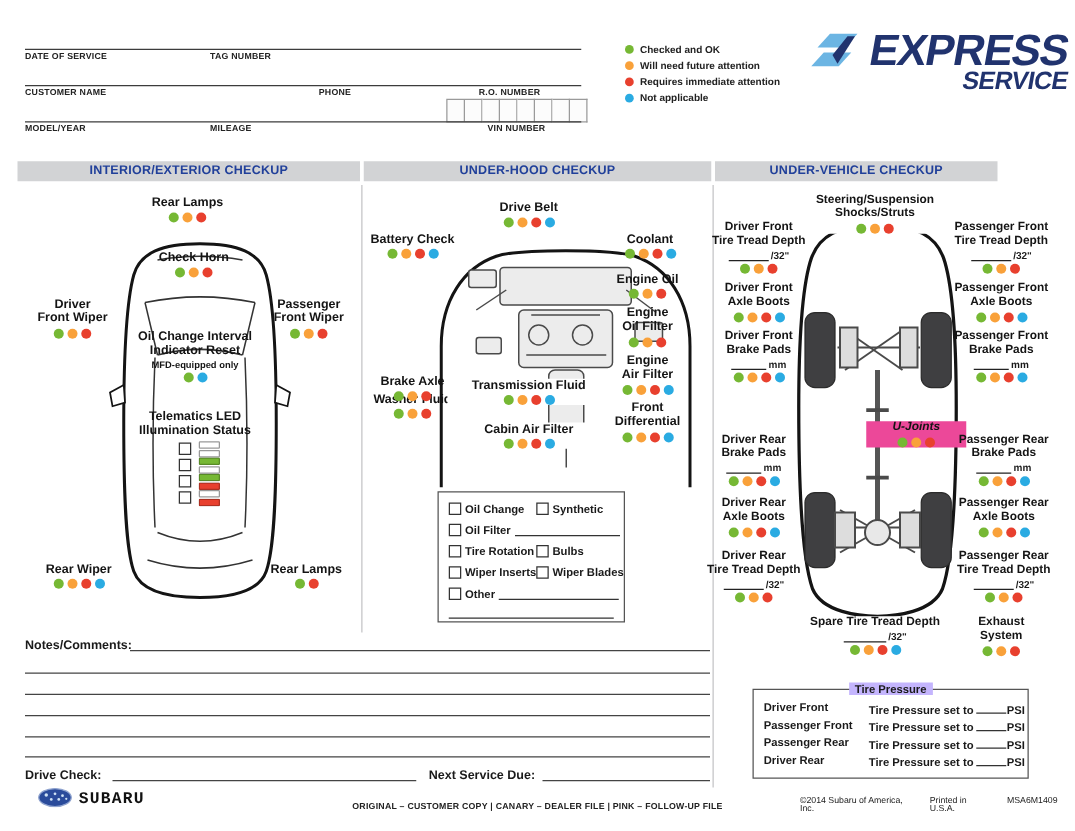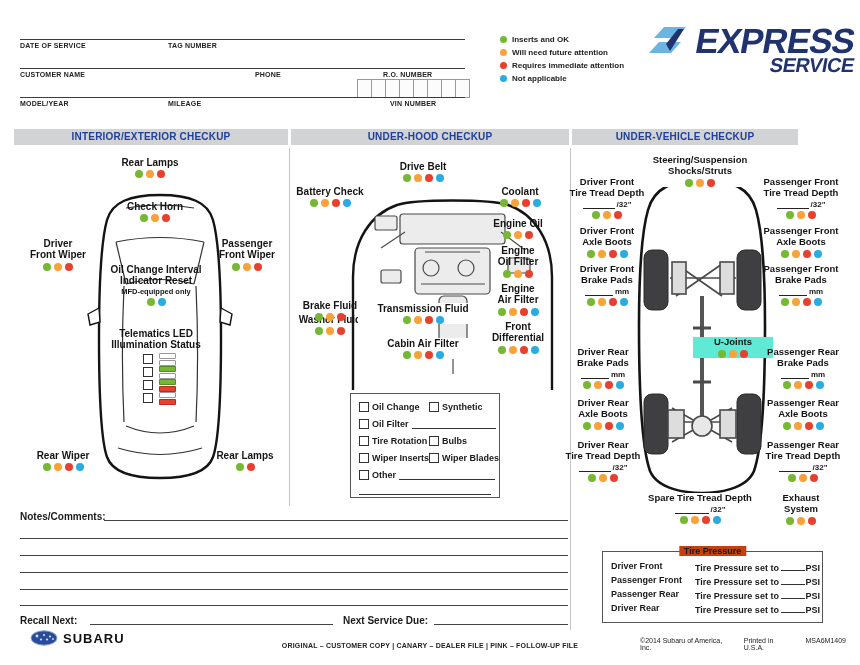--- a/index.html
+++ b/index.html
@@ -35,29 +35,29 @@
   .cb{display:inline-block;width:8px;height:8px;border:1px solid #333;background:#fff;}
   .ledstack{display:inline-flex;flex-direction:column;gap:1px;}
   .led{width:15px;height:4px;border:1px solid #999;border-radius:1px;}
   .led:not(.led-off){border-color:rgba(0,0,0,.25);}
   
   .svcbox{position:absolute;border:1px solid #555;background:#fff;}
   .svc-item{position:absolute;display:flex;align-items:center;gap:3px;font-size:9px;font-weight:600;}
   .wline{display:inline-block;border-bottom:1px solid #333;height:9px;}
   
   .tpbox{position:absolute;border:1px solid #555;background:#fff;}
-  .tptitle{position:absolute;top:-6px;left:50%;transform:translateX(-50%);background:#c2410c;
+  .tptitle{position:absolute;top:-6px;left:50%;transform:translateX(-50%);background:#c4b5fd;
            padding:0 5px;font-size:9px;font-weight:700;white-space:nowrap;}
   .tprow{position:absolute;font-size:9px;font-weight:600;white-space:nowrap;}
   
   .boldlab{position:absolute;font-size:10px;font-weight:700;}
   .footer-copy{font-size:7px;font-weight:700;color:#222;letter-spacing:.2px;}
   .footer-right{position:absolute;display:flex;gap:12px;font-size:7px;color:#222;}
   .subaru-wrap{position:absolute;display:flex;align-items:center;gap:5px;}
-  .subaru-text{font-size:13px;font-weight:800;letter-spacing:1px;color:#111;}
+  .subaru-text{font-size:13px;font-weight:800;letter-spacing:1px;color:#111;font-family:Liberation Mono, monospace;}
   .vinrow{position:absolute;display:flex;}
   .vin-cell{width:13px;height:17px;border:1px solid #9a9a9a;border-left:none;background:#fcfcfc;}
   .vin-cell:first-child{border-left:1px solid #9a9a9a;}
   svg{display:block;}
 </style>
 </head>
 <body>
 
 <div class="page">
 
@@ -81,21 +81,21 @@
       <span class="vin-cell"></span>
     </div>
 
   <div class="hline" style="left:20px;top:97px;width:445px;"></div>
   <div class="flabel" style="left:20px;top:100px;">MODEL/YEAR</div>
   <div class="flabel" style="left:168px;top:100px;">MILEAGE</div>
   <div class="flabel" style="left:390px;top:100px;">VIN NUMBER</div>
 
   <div class="legend-item" style="left:500px;top:35px;">
     <span class="legend-dot" style="background: rgb(118, 184, 52);"></span>
-    <span class="legend-text">Inserts and OK</span>
+    <span class="legend-text">Checked and OK</span>
   </div>
   <div class="legend-item" style="left:500px;top:48px;">
     <span class="legend-dot" style="background: rgb(249, 161, 58);"></span>
     <span class="legend-text">Will need future attention</span>
   </div>
   <div class="legend-item" style="left:500px;top:61px;">
     <span class="legend-dot" style="background: rgb(232, 64, 46);"></span>
     <span class="legend-text">Requires immediate attention</span>
   </div>
   <div class="legend-item" style="left:500px;top:74px;">
@@ -289,21 +289,21 @@
   <div class="item" style="left:280px;top:266px;width:100px;margin-top:48px;">
     <div class="lbl">Washer Fluid</div>
     <div class="dots">
         <span class="dot" style="background: rgb(118, 184, 52);"></span>
         <span class="dot" style="background: rgb(249, 161, 58);"></span>
         <span class="dot" style="background: rgb(232, 64, 46);"></span>
       </div>
   </div>
 
   <div class="item" style="left:280px;top:300px;width:100px;">
-    <div class="lbl">Brake Fluid</div>
+    <div class="lbl">Brake Axle</div>
     <div class="dots">
         <span class="dot" style="background: rgb(118, 184, 52);"></span>
         <span class="dot" style="background: rgb(249, 161, 58);"></span>
         <span class="dot" style="background: rgb(232, 64, 46);"></span>
       </div>
   </div>
 
   <div class="item" style="left:475px;top:186px;width:90px;">
     <div class="lbl">Coolant</div>
     <div class="dots">
@@ -524,21 +524,21 @@
         <span class="bsuffix">mm</span>
       </div>
     <div class="dots">
         <span class="dot" style="background: rgb(118, 184, 52);"></span>
         <span class="dot" style="background: rgb(249, 161, 58);"></span>
         <span class="dot" style="background: rgb(232, 64, 46);"></span>
         <span class="dot" style="background: rgb(42, 171, 226);"></span>
       </div>
   </div>
 
-  <div class="item" style="left:693px;top:337px;width:80px;background:#5eead4;">
+  <div class="item" style="left:693px;top:337px;width:80px;background:#ec4899;font-style:italic;">
     <div class="lbl small">U-Joints</div>
     <div class="dots">
         <span class="dot" style="background: rgb(118, 184, 52);"></span>
         <span class="dot" style="background: rgb(249, 161, 58);"></span>
         <span class="dot" style="background: rgb(232, 64, 46);"></span>
       </div>
   </div>
 
   <div class="item" style="left:556px;top:347px;width:94px;">
     <div class="lbl small">Driver Rear
@@ -657,21 +657,21 @@
   </div>
 
   <div class="boldlab" style="left:20px;top:511px;">Notes/Comments:</div>
   <div class="hline" style="left:104px;top:520px;width:464px;border-color:#444;"></div>
   <div class="hline" style="left:20px;top:538px;width:548px;border-color:#444;"></div>
   <div class="hline" style="left:20px;top:555px;width:548px;border-color:#444;"></div>
   <div class="hline" style="left:20px;top:572px;width:548px;border-color:#444;"></div>
   <div class="hline" style="left:20px;top:589px;width:548px;border-color:#444;"></div>
   <div class="hline" style="left:20px;top:605px;width:548px;border-color:#444;"></div>
 
-  <div class="boldlab" style="left:20px;top:615px;">Recall Next:</div>
+  <div class="boldlab" style="left:20px;top:615px;">Drive Check:</div>
   <div class="hline" style="left:90px;top:624px;width:243px;border-color:#444;"></div>
   <div class="boldlab" style="left:343px;top:615px;">Next Service Due:</div>
   <div class="hline" style="left:434px;top:624px;width:134px;border-color:#444;"></div>
 
   <div class="subaru-wrap" style="left:30px;top:630px;">
     <svg width="28" height="16" viewBox="0 0 28 16">
       <ellipse cx="14" cy="8" rx="13" ry="7.2" fill="#2a4b9b" stroke="#8fa3cf" stroke-width="1"></ellipse>
       <circle cx="7" cy="6" r="1.4" fill="#cfe2f5"></circle>
       <circle cx="11" cy="9.5" r="1.1" fill="#cfe2f5"></circle>
       <circle cx="14" cy="5" r="1.1" fill="#cfe2f5"></circle>

